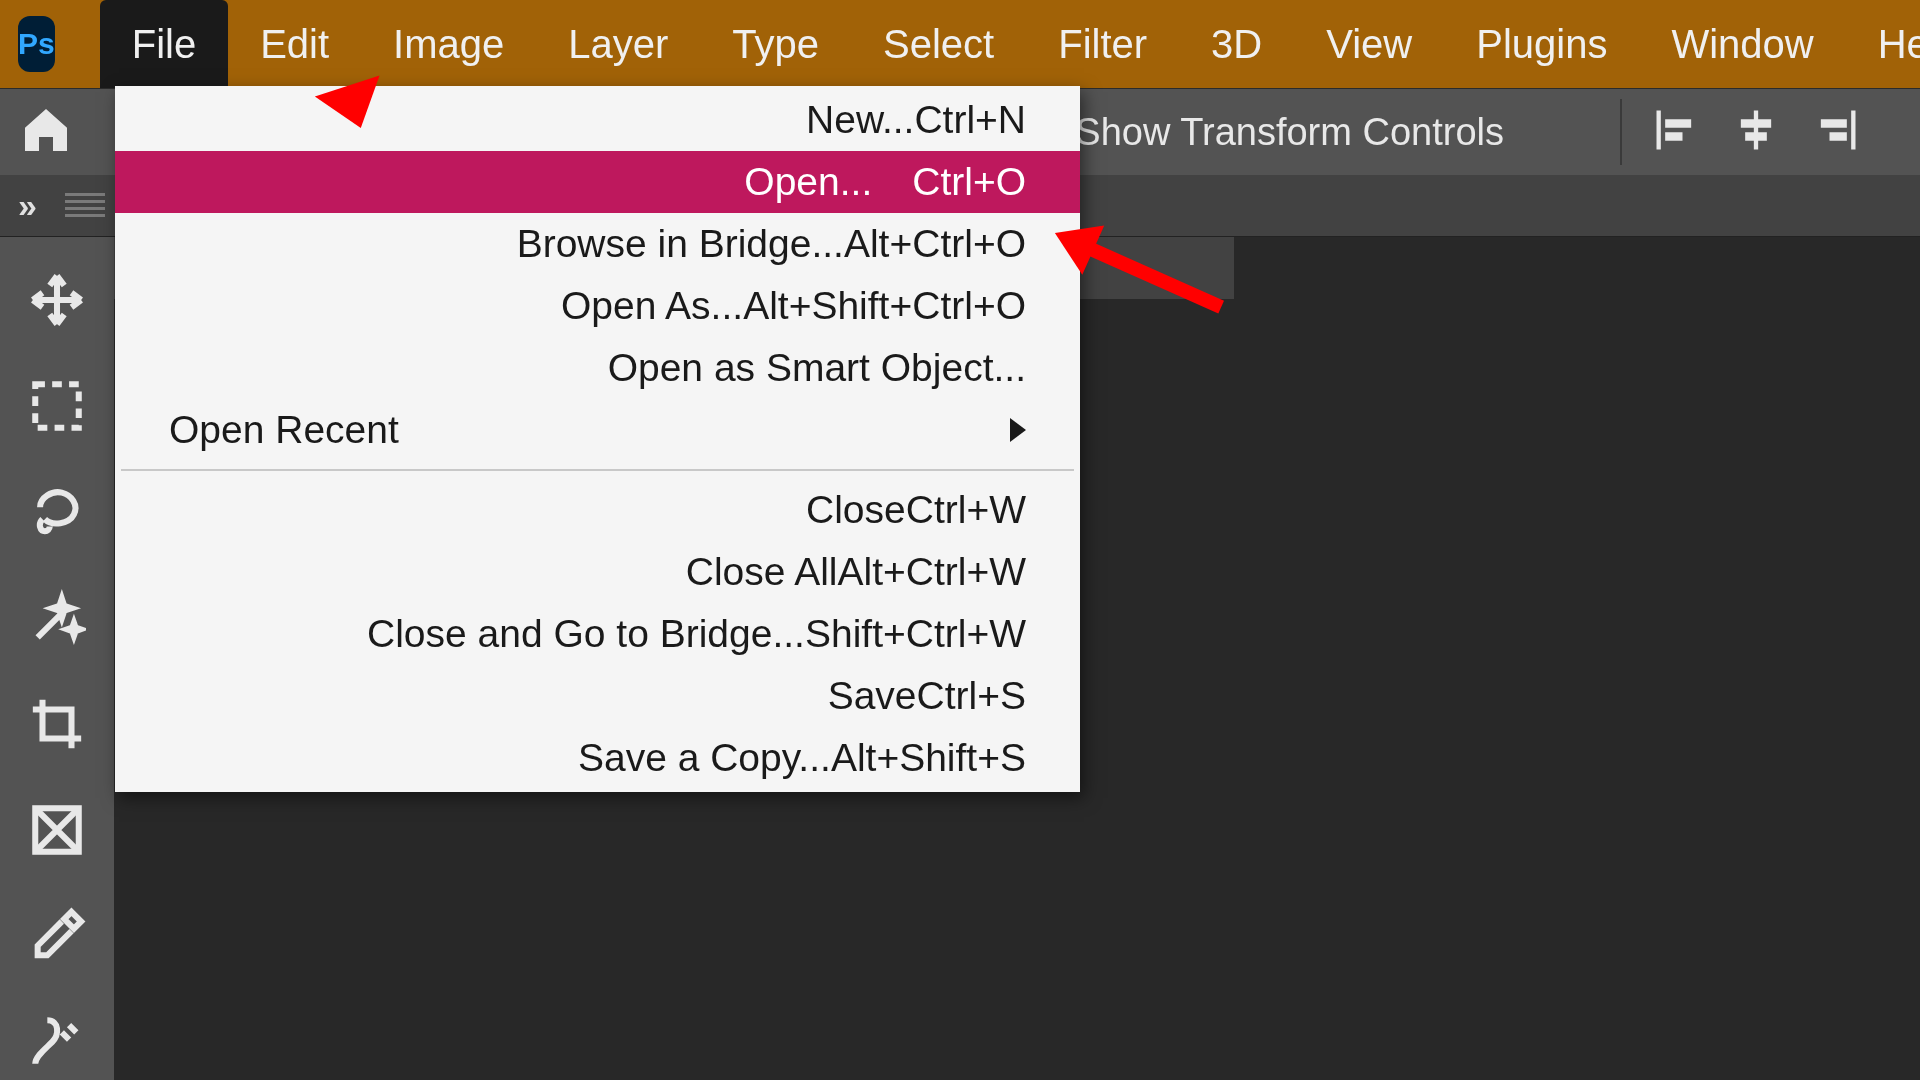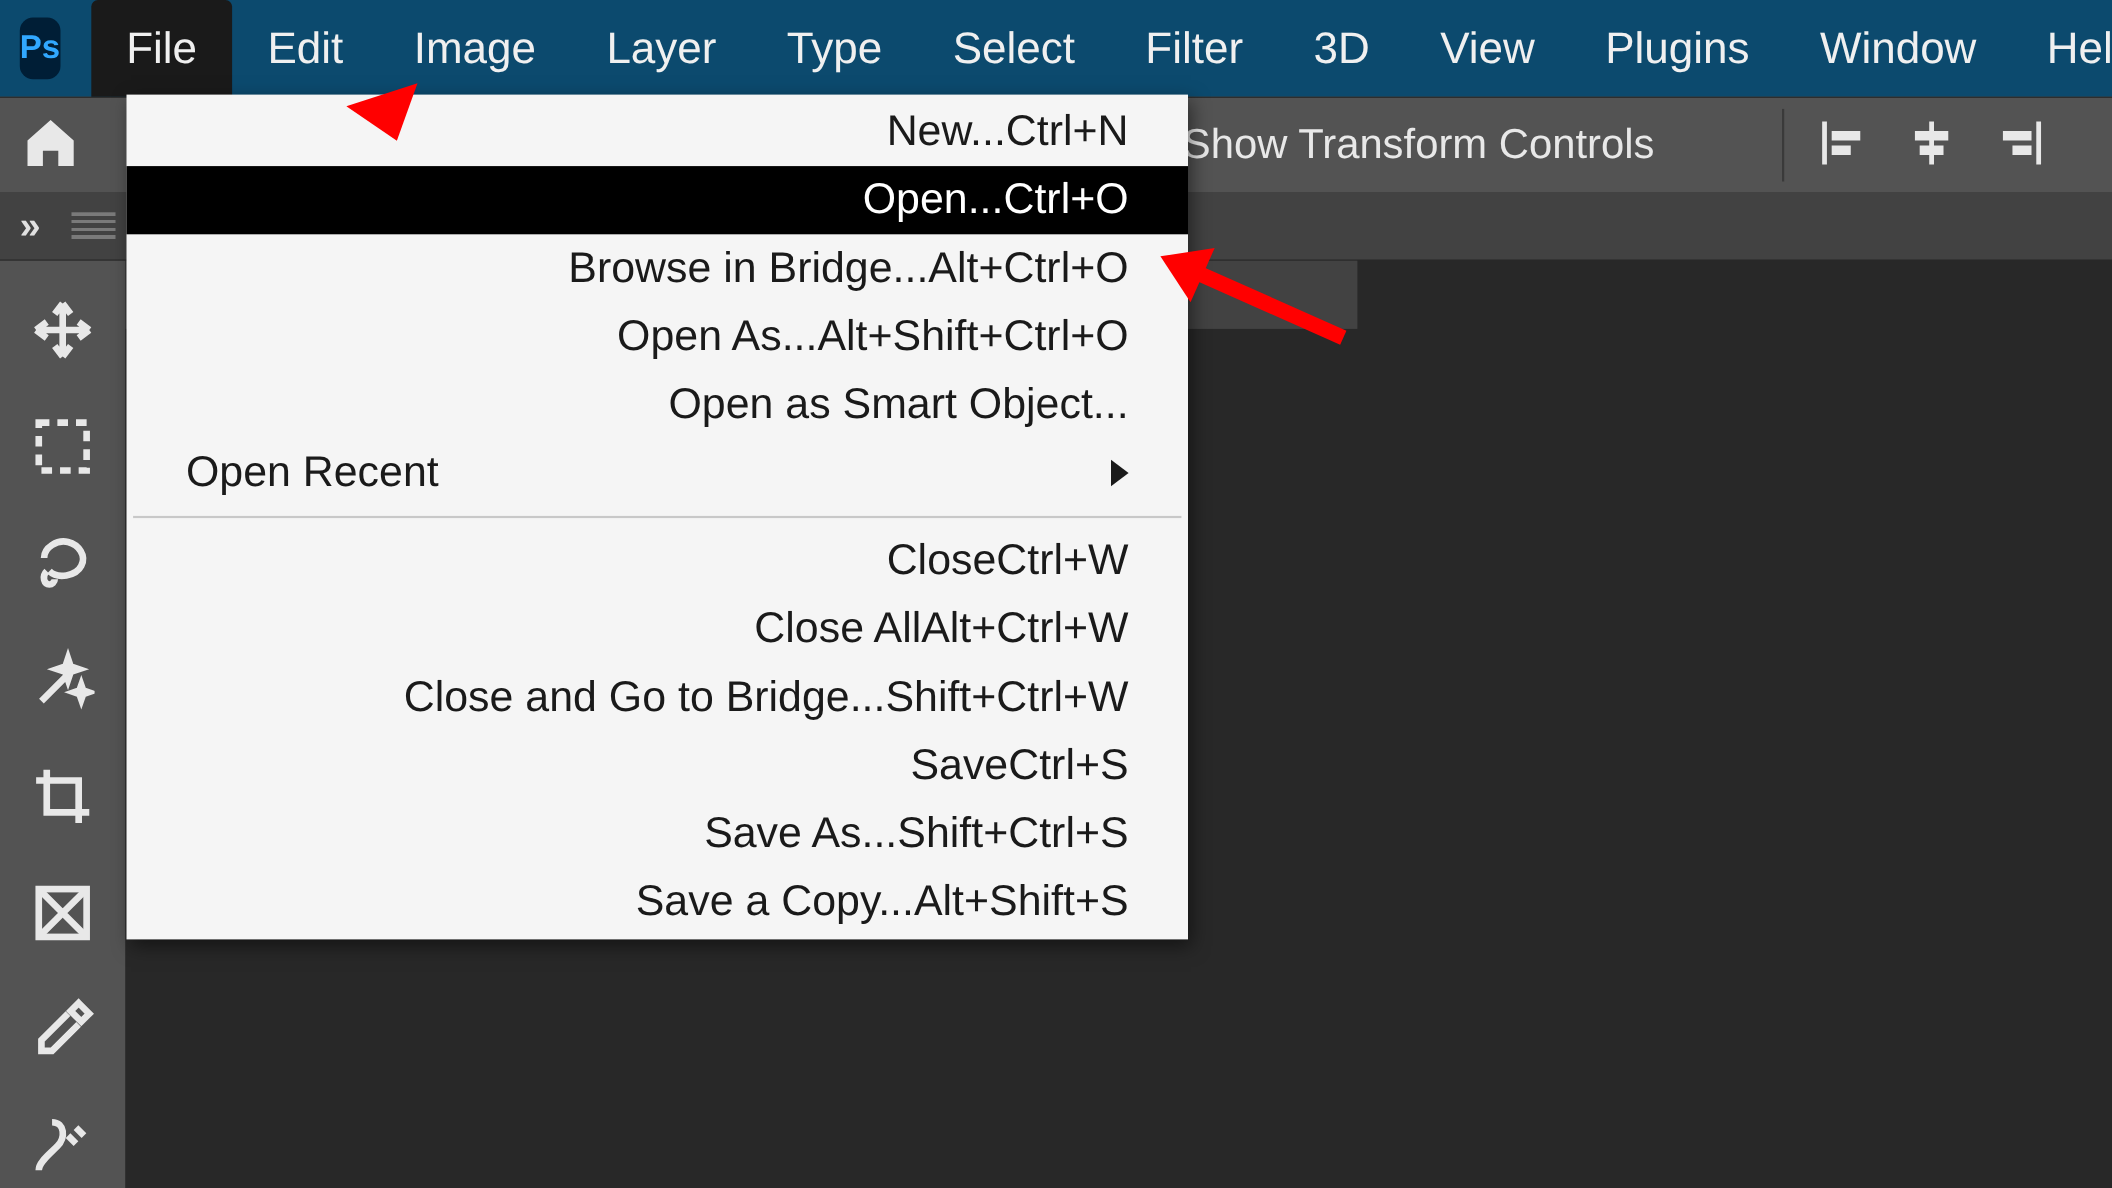--- a/index.html
+++ b/index.html
@@ -8,25 +8,25 @@
     font-family: "Segoe UI", Tahoma, sans-serif;
     width: 1920px;
     height: 1080px;
     overflow: hidden;
     color: #e8e8e8;
   }
 
   
   .menubar {
     height: 88px;
-    background: #0c4a6e;
+    background: #a16207;
     display: flex;
     align-items: center;
     padding-left: 18px;
-    gap: 0;
+    gap: 17px;
   }
   .ps-logo {
     width: 56px; height: 56px;
     background: #001e36;
     border-radius: 12px;
     display: flex;
     align-items: center;
     justify-content: center;
     color: #31a8ff;
     font-weight: 700;
@@ -124,21 +124,21 @@
     padding: 3px 0;
     z-index: 50;
   }
   .dd-item {
     display: flex;
     justify-content: flex-end;
     align-items: center;
     padding: 9px 54px 9px 54px;
     white-space: nowrap;
   }
-  .dd-item.highlight { background: #000000; color: #fff; }
+  .dd-item.highlight { background: #be185d; color: #fff; gap: 40px; }
   .dd-item.disabled { color: #9a9a9a; }
   .dd-shortcut { font-size: 39px; }
   .dd-sep { height: 2px; background: #c8c8c8; margin: 8px 6px; }
   .dd-sub-arrow {
     width: 0; height: 0;
     border-top: 12px solid transparent;
     border-bottom: 12px solid transparent;
     border-left: 16px solid #1a1a1a;
     margin-left: auto;
   }
@@ -308,23 +308,19 @@
     </div>
     <div class="dd-item">
       <span>Close and Go to Bridge...</span>
       <span class="dd-shortcut">Shift+Ctrl+W</span>
     </div>
     <div class="dd-item">
       <span>Save</span>
       <span class="dd-shortcut">Ctrl+S</span>
     </div>
     <div class="dd-item">
-      <span>Save As...</span>
-      <span class="dd-shortcut">Shift+Ctrl+S</span>
-    </div>
-    <div class="dd-item">
       <span>Save a Copy...</span>
       <span class="dd-shortcut">Alt+Shift+S</span>
     </div>
   </div>
 
 <div class="arrow1"></div>
 <div class="arrow2"></div>
 
 </body></html>

